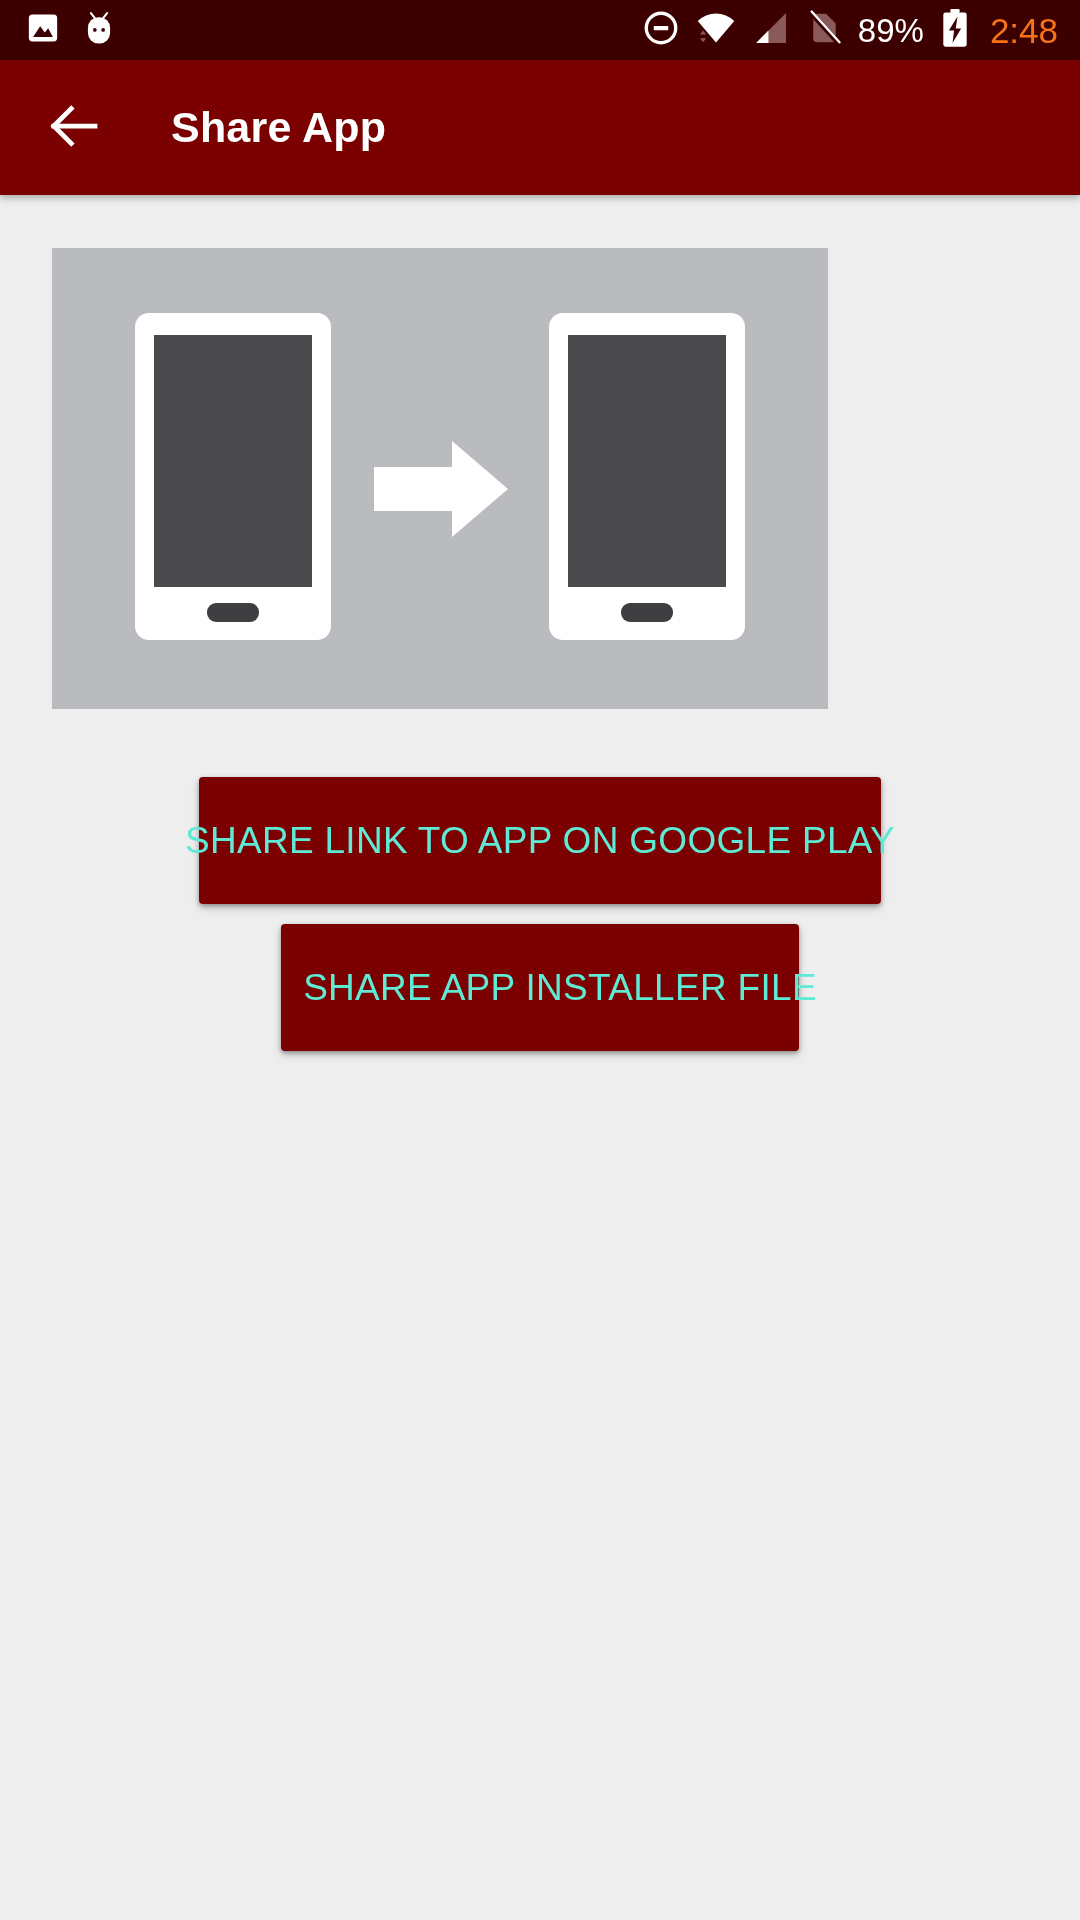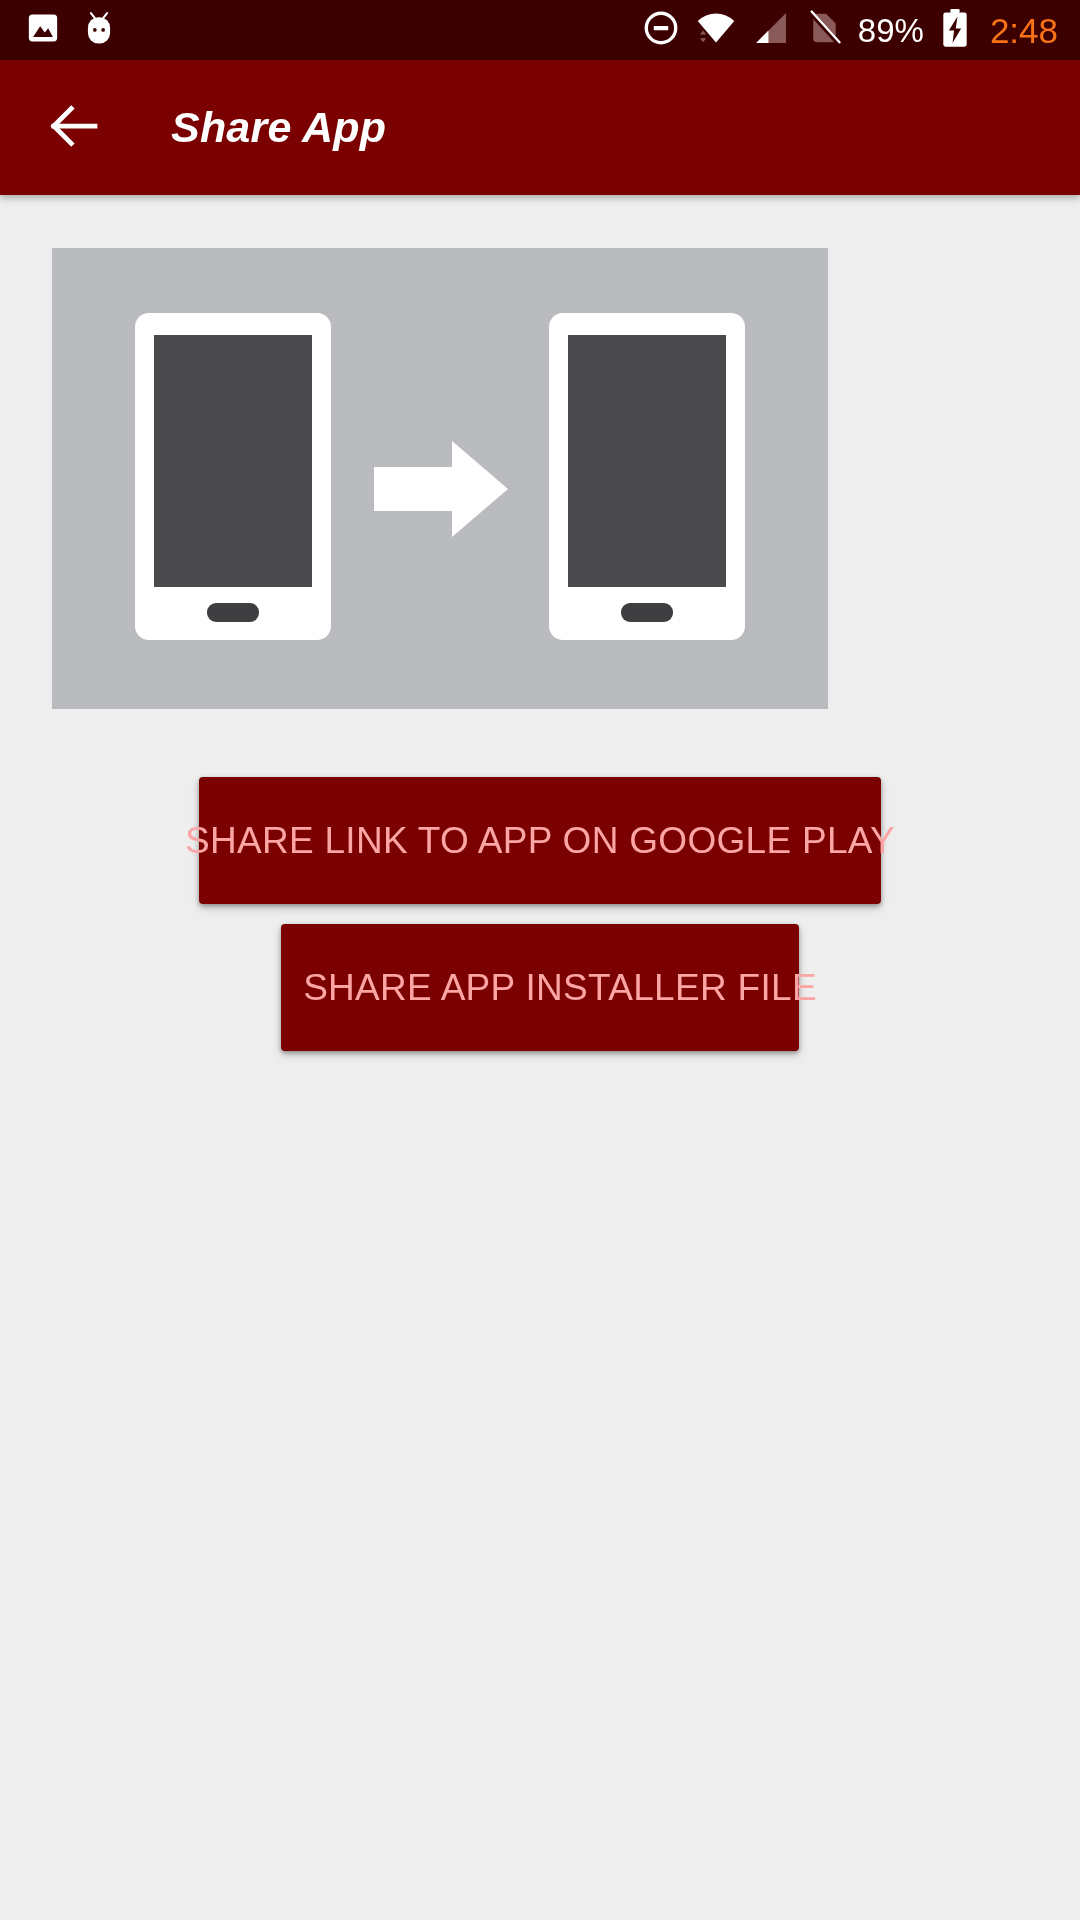--- a/index.html
+++ b/index.html
@@ -67,21 +67,20 @@
     position: absolute;
     top: 60px; left: 0;
     width: 1080px;
     height: 135px;
     background: #7b0000;
     display: flex;
     align-items: center;
     padding-left: 38px;
     box-shadow: 0 3px 7px rgba(0,0,0,0.28);
     z-index: 5;
-    font-style: italic;
   }
   .back-btn {
     width: 72px;
     height: 72px;
     display: flex;
     align-items: center;
     justify-content: center;
     cursor: pointer;
     flex: 0 0 auto;
   }
@@ -156,21 +155,21 @@
     position: absolute;
     top: 582px;
     left: 0;
     width: 1080px;
     display: flex;
     flex-direction: column;
     align-items: center;
   }
   .mat-btn {
     background: #7b0000;
-    color: #fca5a5;
+    color: #5eead4;
     border: none;
     border-radius: 4px;
     font-family: "Liberation Sans", sans-serif;
     font-size: 37px;
     font-weight: 400;
     letter-spacing: 0.3px;
     box-shadow: 0 2px 4px rgba(0,0,0,0.30), 0 4px 10px rgba(0,0,0,0.18);
     cursor: pointer;
     white-space: nowrap;
     text-align: right;

